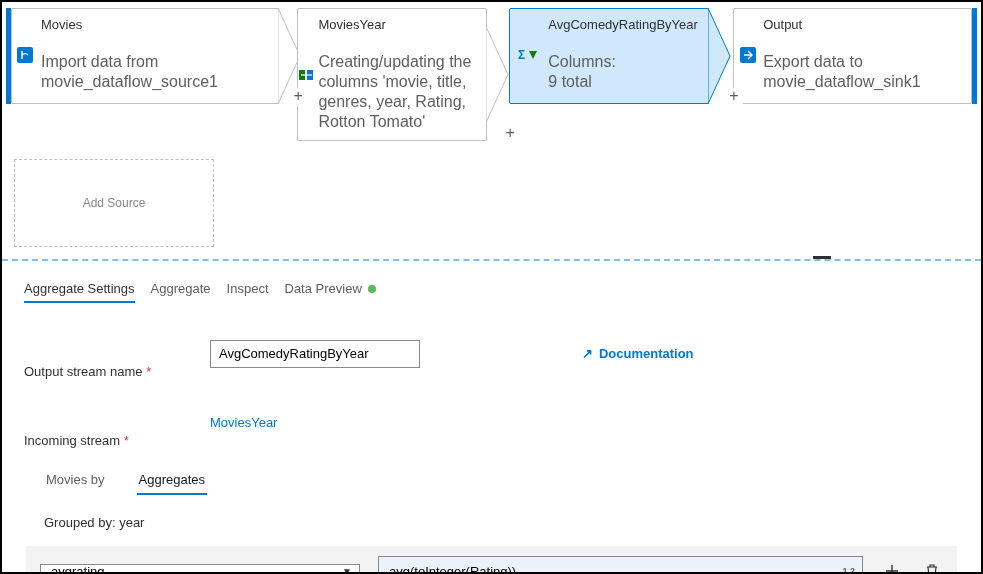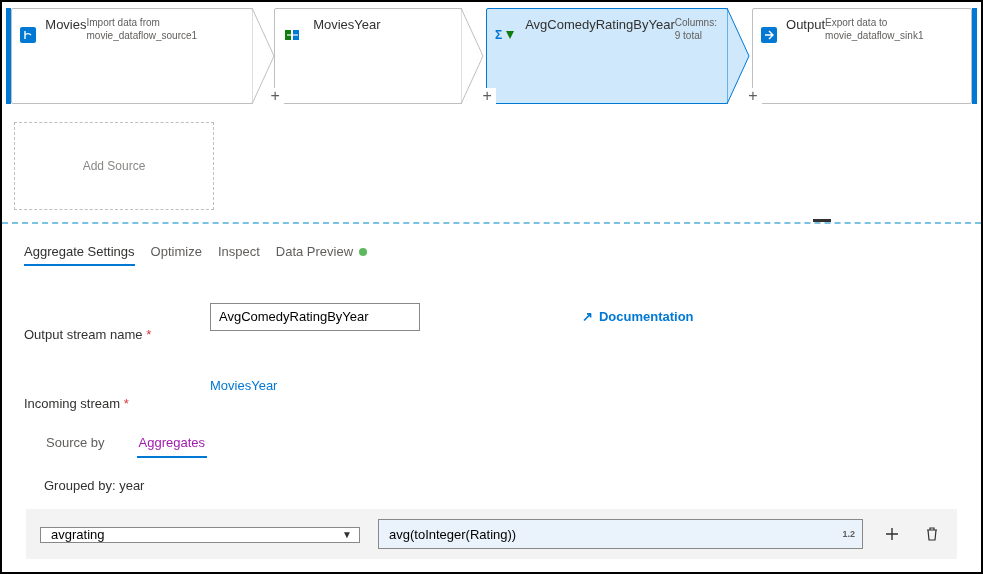--- a/index.html
+++ b/index.html
@@ -4,23 +4,23 @@
 <style>
 * { box-sizing: border-box; margin: 0; padding: 0; font-family: "Segoe UI", -apple-system, sans-serif; }
 body { background: #fff; width: 983px; height: 574px; overflow: hidden; border: 2px solid #000; }
 
 
 .flow-canvas { display: flex; align-items: flex-start; padding: 6px 4px 0 4px; gap: 0; background: #fff; }
 .node-body { display: flex; flex-direction: column; border: 1px solid #bfbfbf; border-radius: 2px; background: #fff; padding: 0; min-height: 96px; }
 .node-body.selected { background: #cfe8fb; border-color: #0078d4; }
 .node-icon-col { width: 36px; display: flex; align-items: center; justify-content: center; background: transparent; }
 .node-main { display: flex; }
-.node-text { padding: 8px 10px 8px 2px; display: flex; flex-direction: row; justify-content: flex-start; min-width: 150px; }
+.node-text { padding: 8px 10px 8px 2px; display: flex; flex-direction: column; justify-content: flex-start; min-width: 150px; }
 .node-title { font-size: 13px; color: #323130; margin-bottom: 20px; }
-.node-sub { font-size: 10px; color: #605e5c; line-height: 1.25; }
+.node-sub { font-size: 16px; color: #605e5c; line-height: 1.25; }
 .node-arrow { width: 24px; position: relative; }
 .node-arrow svg { position: absolute; left: -1px; top: 0; height: 100%; }
 .plus-btn { position: absolute; right: -10px; bottom: -2px; font-size: 16px; color: #605e5c; background: #fff; width: 18px; height: 18px; line-height: 16px; text-align: center; z-index: 2; }
 .edge-bar { width: 6px; background: #0078d4; }
 .node-wrap { display: flex; align-items: stretch; position: relative; }
 
 .add-source { margin: 18px 12px 12px 12px; width: 200px; height: 88px; border: 1px dashed #bfbfbf; display: flex; align-items: center; justify-content: center; font-size: 12px; color: #8a8886; }
 
 .divider { border-top: 2px dashed #7ac2e4; position: relative; margin-top: 6px; }
 .divider::after { content: ""; position: absolute; right: 150px; top: -5px; width: 18px; height: 3px; background: #323130; }
@@ -35,21 +35,21 @@
 
 .form-row { display: flex; align-items: center; gap: 26px; margin-bottom: 18px; }
 .form-label { font-size: 13px; color: #323130; width: 160px; margin-top: 36px; }
 .req { color: #d13438; }
 .text-input { border: 1px solid #8a8886; padding: 5px 8px; font-size: 13px; width: 210px; height: 28px; }
 .link-btn { color: #0078d4; font-size: 13px; cursor: pointer; display: flex; align-items: center; gap: 6px; font-weight: 600; }
 .stream-link { color: #0078d4; font-size: 13px; cursor: pointer; }
 
 .subtabs { display: flex; gap: 30px; margin: 8px 0 22px 20px; }
 .subtab { font-size: 13px; color: #605e5c; padding: 6px 2px; cursor: pointer; position: relative; }
-.subtab.active { color: #a21caf; }
+.subtab.active { color: #0f172a; }
 .subtab.active::after { content: ""; position: absolute; left: 0; right: 0; bottom: -2px; height: 2px; background: #0078d4; }
 
 .grouped-by { font-size: 13px; color: #323130; margin: 0 0 16px 20px; }
 
 .agg-row { display: flex; align-items: center; gap: 18px; background: #f3f3f3; padding: 10px 14px; margin: 0 2px; }
 .agg-col-input { position: relative; flex: 0 0 320px; }
 .agg-col-input input { width: 100%; height: 16px; border: 1px solid #8a8886; padding: 4px 28px 4px 10px; font-size: 13px; background: #fff; }
 .caret { position: absolute; right: 8px; top: 50%; transform: translateY(-50%); font-size: 10px; color: #323130; pointer-events: none; }
 .expr-input { flex: 1; position: relative; }
 .expr-input input { width: 100%; height: 30px; border: 1px solid #8a8886; background: #eaf3fb; padding: 4px 30px 4px 10px; font-size: 13px; }
@@ -90,20 +90,21 @@
       <div class="node-main">
         <div class="node-icon-col">
           <svg width="18" height="18" viewBox="0 0 18 18">
               <rect x="1" y="4" width="6" height="10" fill="#107c10"></rect>
               <rect x="9" y="4" width="6" height="10" fill="#0078d4"></rect>
               <path d="M3 9 L14 9" stroke="#fff" stroke-width="1.2"></path>
             </svg>
         </div>
         <div class="node-text" style="max-width:170px">
           <div class="node-title">MoviesYear</div>
+          <div class="node-sub">Creating/updating the columns 'movie, title, genres, year, Rating, Rotton Tomato'</div>
         </div>
       </div>
     </div>
     <div class="node-arrow">
         <svg width="26" height="96" viewBox="0 0 26 96">
           <polygon points="0,0 22,48 0,96" fill="#fff" stroke="#bfbfbf"></polygon>
         </svg>
       </div>
     <div class="plus-btn">+</div>
   </div>
@@ -153,21 +154,21 @@
   </div>
 </div>
 
 <div class="add-source">Add Source</div>
 
 <div class="divider"></div>
 
 <div class="panel">
   <div class="tabs-main">
     <div class="tab-m active">Aggregate Settings</div>
-    <div class="tab-m">Optimize</div>
+    <div class="tab-m">Aggregate</div>
     <div class="tab-m">Inspect</div>
     <div class="tab-m">
       <span>Data Preview</span>
       <span class="dot-green"></span>
     </div>
   </div>
 
   <div class="form-row">
     <div class="form-label">
       <span>Output stream name</span> <span class="req">*</span>
@@ -181,21 +182,21 @@
   </div>
 
   <div class="form-row">
     <div class="form-label">
       <span>Incoming stream</span> <span class="req">*</span>
     </div>
     <span class="stream-link">MoviesYear</span>
   </div>
 
   <div class="subtabs">
-    <div class="subtab">Source by</div>
+    <div class="subtab">Movies by</div>
     <div class="subtab active">Aggregates</div>
   </div>
 
   <div class="grouped-by">Grouped by: year</div>
 
   <div class="agg-row">
     <div class="agg-col-input">
       <input value="avgrating" style="">
       <span class="caret">▼</span>
     </div>

